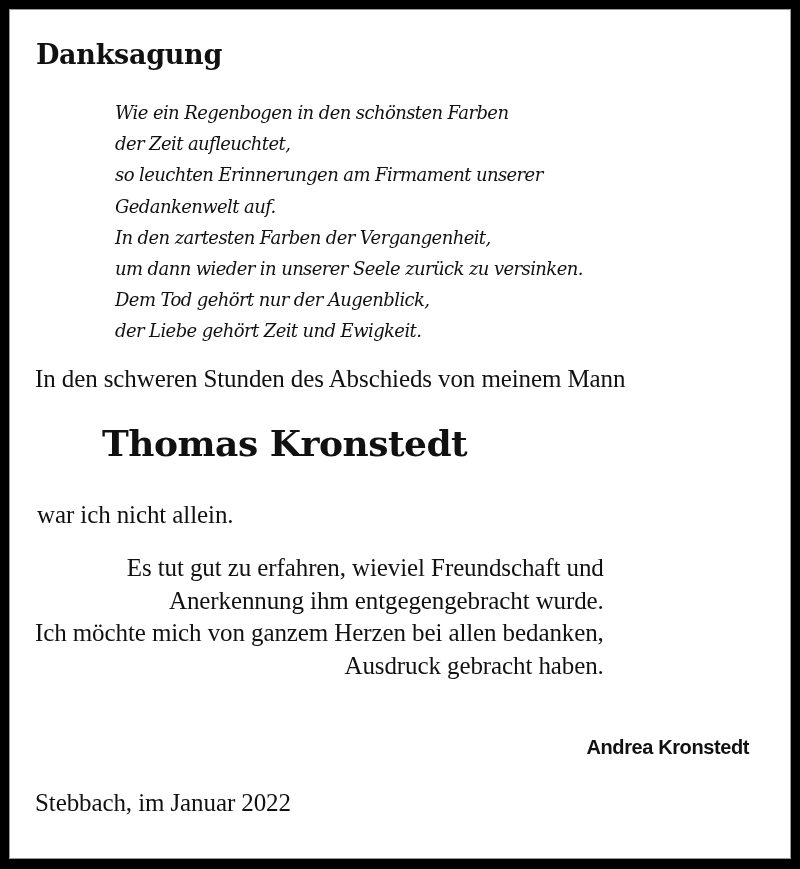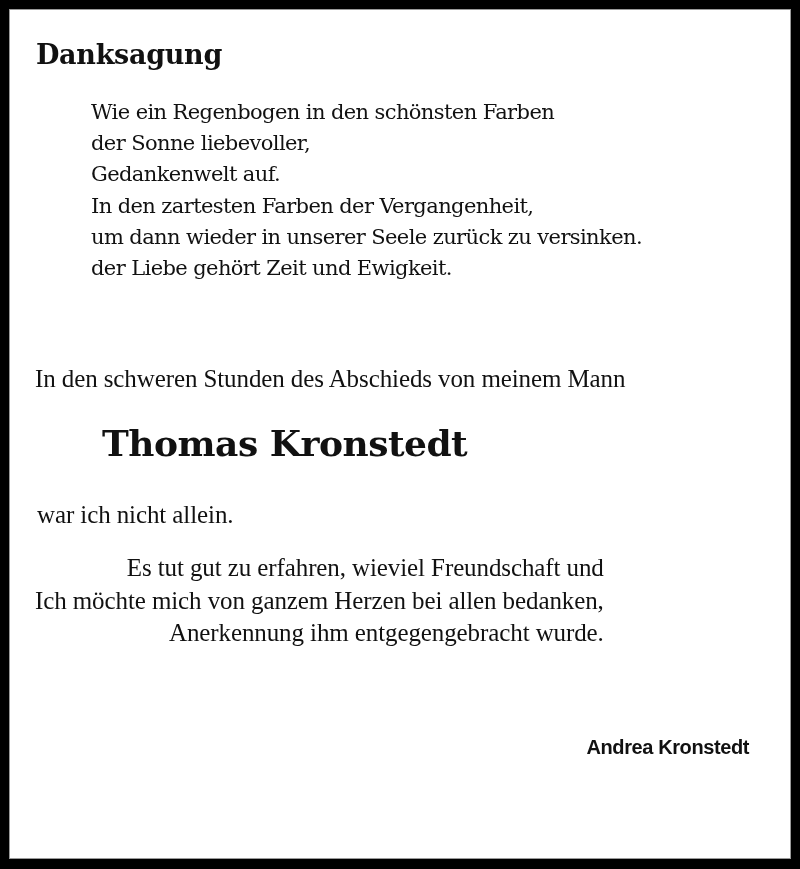--- a/index.html
+++ b/index.html
@@ -26,24 +26,25 @@
     }
     .abs { position: absolute; white-space: nowrap; }
     .title {
       left: 27px;
       top: 30px;
       font-size: 27px;
       font-weight: bold;
       letter-spacing: -0.3px;
     }
     .poem {
-      left: 82px;
+      left: 106px;
       top: 88px;
       font-family: "DejaVu Serif", serif;
-      font-size: 21px;
+      font-style: italic;
+      font-size: 18px;
       line-height: 31.2px;
       letter-spacing: -0.6px;
     }
     .poem div { white-space: nowrap; }
     .body-text {
       font-family: "Liberation Serif", "DejaVu Serif", serif;
       font-size: 25px;
       letter-spacing: -0.1px;
       text-align: right;
     }
@@ -74,34 +75,38 @@
     .place { left: 26px; top: 780px; }
   </style>
 </head>
 <body>
 
 <div class="card">
   <div class="abs title">Danksagung</div>
 
   <div class="abs poem">
     <div>Wie ein Regenbogen in den schönsten Farben</div>
-    <div>der Sonne liebevoller,</div>
+    <div>der Zeit aufleuchtet,</div>
+    <div>so leuchten Erinnerungen am Firmament unserer</div>
     <div>Gedankenwelt auf.</div>
     <div>In den zartesten Farben der Vergangenheit,</div>
     <div>um dann wieder in unserer Seele zurück zu versinken.</div>
+    <div>Dem Tod gehört nur der Augenblick,</div>
     <div>der Liebe gehört Zeit und Ewigkeit.</div>
   </div>
 
   <div class="abs body-text intro">In den schweren Stunden des Abschieds von meinem Mann</div>
 
   <div class="abs name">Thomas Kronstedt</div>
 
   <div class="abs body-text alone">war ich nicht allein.</div>
 
   <div class="abs body-text para">
     <div>Es tut gut zu erfahren, wieviel Freundschaft und</div>
+    <div>Anerkennung ihm entgegengebracht wurde.</div>
     <div>Ich möchte mich von ganzem Herzen bei allen bedanken,</div>
-    <div>Anerkennung ihm entgegengebracht wurde.</div>
+    <div>Ausdruck gebracht haben.</div>
   </div>
 
   <div class="abs signature">Andrea Kronstedt</div>
 
+  <div class="abs body-text place">Stebbach, im Januar 2022</div>
 </div>
 
 </body></html>

